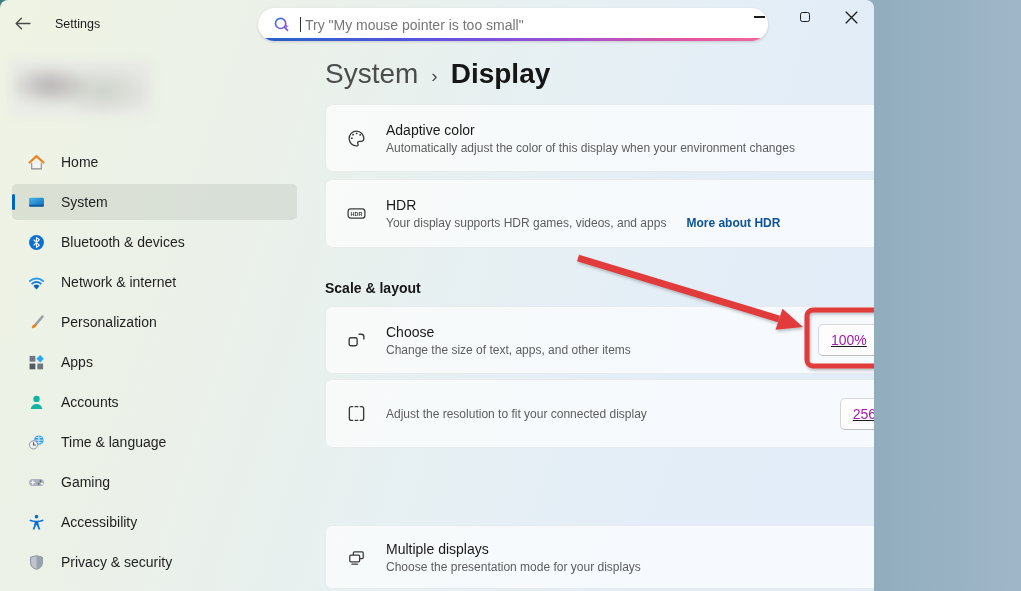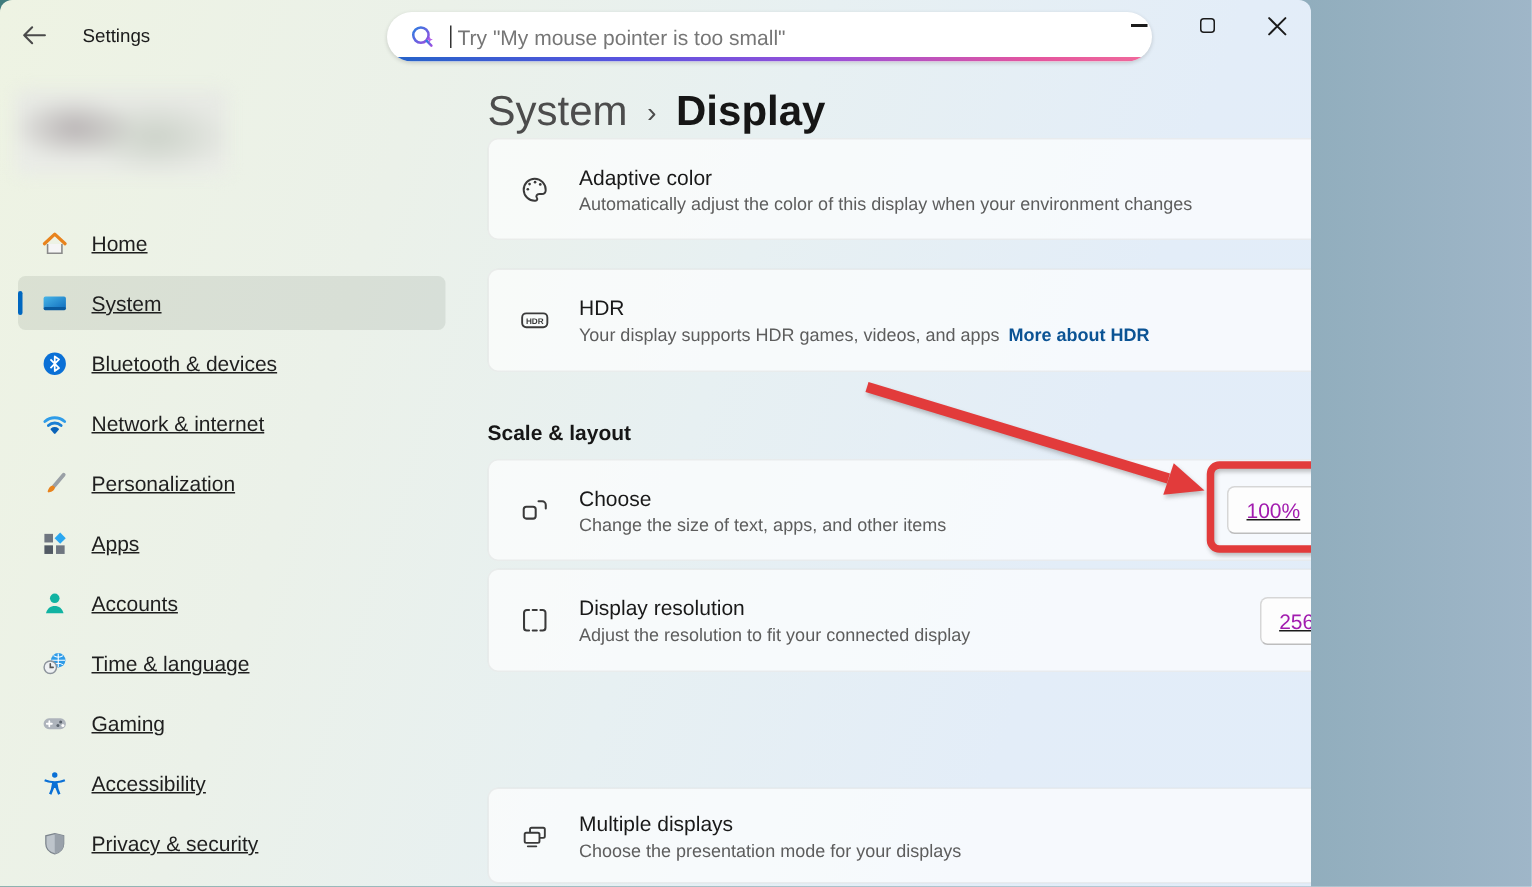--- a/index.html
+++ b/index.html
@@ -42,37 +42,37 @@
       radial-gradient(70px 34px at 66% 55%, rgba(175,185,172,.5), transparent 75%),
       linear-gradient(#e7e9e4,#eaece7);
     filter:blur(5px);
   }
   .nav{position:absolute;left:12px;top:96px;width:285px;display:flex;flex-direction:column;gap:4px;}
   .nav-item{position:relative;height:36px;display:flex;align-items:center;gap:16px;
     padding-left:16px;border-radius:5px;cursor:pointer;}
   .nav-item.selected{background:rgba(96,110,96,.13);}
   .accent-bar{position:absolute;left:0;top:10px;width:3px;height:16px;border-radius:2px;background:#0067c0;}
   .nav-icon{width:17px;height:17px;display:flex;align-items:center;justify-content:center;flex:0 0 auto;}
-  .nav-label{font-size:14px;color:#1f1f1f;white-space:nowrap;text-decoration:underline;}
+  .nav-label{font-size:14px;color:#1f1f1f;white-space:nowrap;}
   
   .breadcrumb{position:absolute;left:325px;top:58px;display:flex;align-items:center;gap:13px;font-size:28px;}
   .bc-parent{color:#4c4c4c;font-weight:400;}
   .bc-sep{color:#4c4c4c;font-size:19px;padding-top:4px;}
   .bc-current{color:#161616;font-weight:700;}
   .section-heading{position:absolute;left:325px;top:280px;font-size:14px;font-weight:700;color:#161616;}
   .card{
     position:absolute;left:325px;width:671px;
     background:rgba(255,255,255,.68);border:1px solid rgba(0,0,0,.06);border-radius:7px;
     display:flex;align-items:center;padding-right:16px;
   }
   .row-icon{width:60px;display:flex;align-items:center;justify-content:center;flex:0 0 auto;}
   .row-text{display:flex;flex-direction:column;gap:3px;}
   .row-title{font-size:14px;color:#191919;}
   .row-desc{font-size:12px;color:#5d5d5d;}
-  .row-desc .link{color:#0b5394;font-weight:700;margin-left:6px;cursor:pointer;}
+  .row-desc .link{color:#0b5394;font-weight:700;margin-left:20px;cursor:pointer;}
   .row-controls{margin-left:auto;display:flex;align-items:center;gap:11px;text-decoration:underline;}
   .toggle-label{font-size:14px;color:#1b1b1b;}
   .toggle{position:relative;width:41px;height:20px;border:1px solid #868686;border-radius:10px;
     background:#f7f7f7;cursor:pointer;flex:0 0 auto;}
   .toggle .knob{position:absolute;left:3px;top:3px;width:12px;height:12px;border-radius:50%;background:#595959;}
   .select{
     height:32px;min-width:128px;background:#fdfdfd;border:1px solid #d6d6d6;border-bottom-color:#bdbdbd;
     border-radius:5px;display:flex;align-items:center;justify-content:space-between;
     padding:0 12px;font-size:14px;color:#a21caf;cursor:pointer;gap:24px;
   }
@@ -259,21 +259,21 @@
 
     </div>
   </div>
 
   <div class="breadcrumb">
     <span class="bc-parent">System</span>
     <span class="bc-sep">›</span>
     <span class="bc-current">Display</span>
   </div>
 
-  <div class="card" style="top:92px;height:68px">
+  <div class="card" style="top:104px;height:68px">
     <span class="row-icon">
       <svg viewBox="0 0 20 20" width="21">
           <path d="M10 3a7 7 0 1 0 .35 13.99c1.3-.07 1.55-1.08.95-1.93-.7-1 .02-2.36 1.52-2.36h1.68c1.4 0 2.42-1 2.45-2.4A7.05 7.05 0 0 0 10 3z" fill="none" stroke="#3a3a3a" stroke-width="1.25"></path>
           <circle cx="6.7" cy="6.4" r=".85" fill="#3a3a3a"></circle>
           <circle cx="10.2" cy="5.2" r=".85" fill="#3a3a3a"></circle>
           <circle cx="13.5" cy="6.6" r=".85" fill="#3a3a3a"></circle>
           <circle cx="5.6" cy="9.7" r=".85" fill="#3a3a3a"></circle>
         </svg>
     </span>
     <div class="row-text">
@@ -344,21 +344,20 @@
 
   <div class="card" style="top:379px;height:69px">
     <span class="row-icon">
       <svg viewBox="0 0 20 20" width="21" fill="none" stroke="#3a3a3a" stroke-width="1.3" stroke-linecap="round">
           <path d="M6.4 3.5H5A1.8 1.8 0 0 0 3.2 5.3v9.4A1.8 1.8 0 0 0 5 16.5h1.4"></path>
           <path d="M13.6 3.5H15a1.8 1.8 0 0 1 1.8 1.8v9.4a1.8 1.8 0 0 1-1.8 1.8h-1.4"></path>
           <path d="M8.7 3.5h2.6M8.7 16.5h2.6" stroke-dasharray="2.6 2"></path>
         </svg>
     </span>
     <div class="row-text">
-      <div class="row-title">Display resolution</div>
       <div class="row-desc">Adjust the resolution to fit your connected display</div>
     </div>
     <div class="row-controls">
       <div class="select">
         <span>2560 × 1600</span>
         <svg viewBox="0 0 12 8" width="11">
             <path d="M1.5 1.5 6 6l4.5-4.5" fill="none" stroke="#4a4a4a" stroke-width="1.4" stroke-linecap="round" stroke-linejoin="round"></path>
           </svg>
       </div>
     </div>

